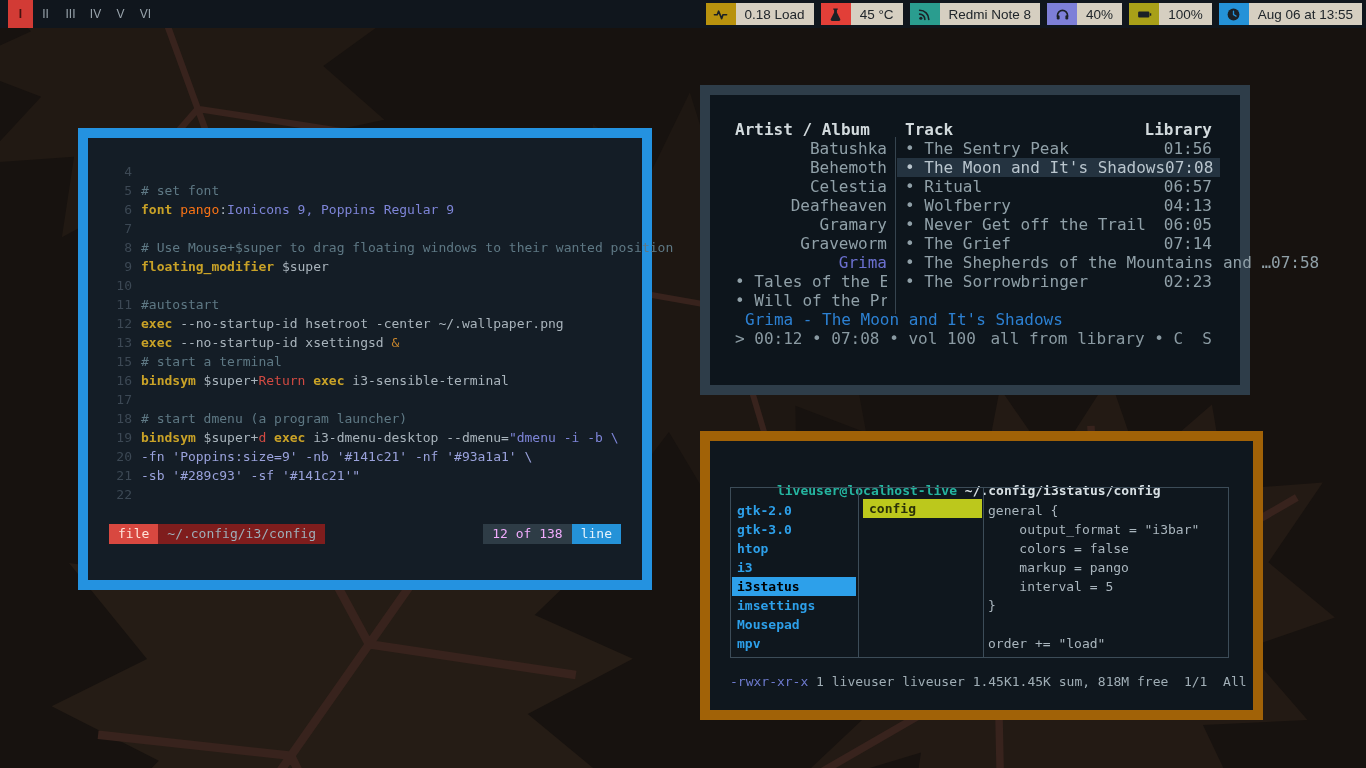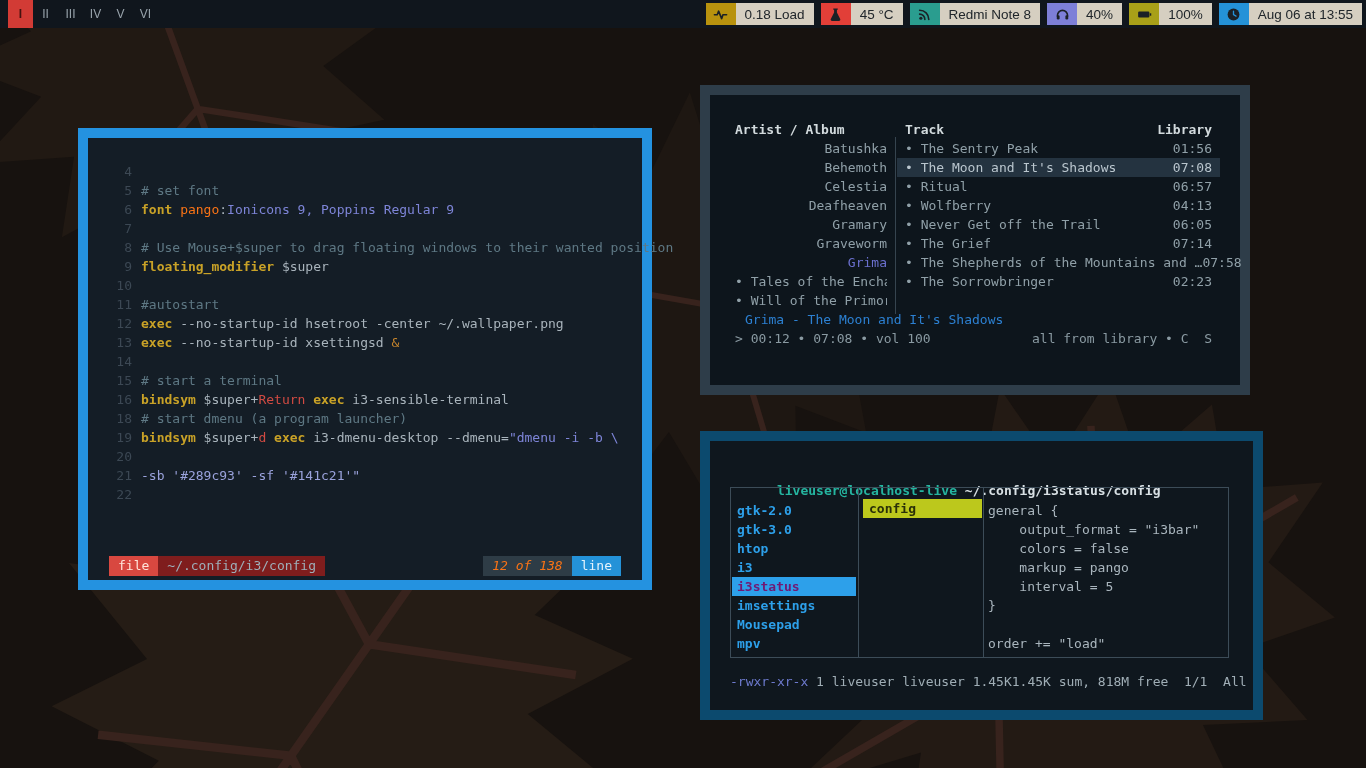--- a/index.html
+++ b/index.html
@@ -32,54 +32,54 @@
   .eline { height:19px; display:flex; white-space:pre; padding-left:14px; }
   .lnum { width:30px; text-align:right; margin-right:9px; color:#3c4854; flex:none; }
   .sp  { color:#a9b4bc; }
   .sc  { color:#5e7884; }
   .sk  { color:#c9a227; font-weight:bold; }
   .so  { color:#f97316; }
   .sv  { color:#7e85d8; }
   .spv { color:#9aa2dc; }
   .sr  { color:#d14a42; }
   .sa  { color:#c8862c; }
-  .editor-status { position:absolute; left:21px; right:21px; top:386px; display:flex; justify-content:space-between;margin-top:32px; }
+  .editor-status { position:absolute; left:21px; right:21px; top:386px; display:flex; justify-content:space-between; }
   .chips { display:flex; }
   .chip { height:20px; line-height:20px; padding:0 9px; font-size:13px; white-space:pre; }
   .chip-mode { background:#d84840; color:#ffe4da; }
   .chip-path { background:#7f1d1d; color:#9eafb9; }
-  .chip-pos  { background:#2e3c46; color:#f97316;font-style:italic; }
+  .chip-pos  { background:#2e3c46; color:#f0abfc; }
   .chip-unit { background:#2492d8; color:#e6f3fc; }
 
   
   .music-win { left:700px; top:85px; width:550px; height:310px; border:10px solid #2e3d49; background:#0d151c; }
-  .music-inner { position:relative; width:100%; height:100%; font-size:13px; line-height:19px; color:#90a0a8;border-radius:27px; }
+  .music-inner { position:relative; width:100%; height:100%; font-size:16px; line-height:19px; color:#90a0a8;border-radius:27px; }
   .m-hdr { position:absolute; top:25px; font-weight:bold; color:#d2dadd; white-space:pre; }
   .m-hdr-artist { left:25px; } .m-hdr-track { left:195px; } .m-hdr-lib { right:28px; }
   .m-sep { position:absolute; left:185px; top:42px; width:1px; height:177px; background:#36444f; }
   .m-artists { position:absolute; left:25px; top:44px; width:152px; }
   .m-artist { height:19px; white-space:pre; overflow:hidden;text-align:right; }
   .m-artist.sel { color:#6b70cf; }
   .m-tracks { position:absolute; left:187px; top:44px; right:20px; }
   .m-track { height:19px; display:flex; justify-content:space-between; padding:0 8px; white-space:pre; }
   .m-track.current { background:#243340; color:#bac6ce; }
   .m-now { position:absolute; left:35px; top:215px; color:#2c80d2; white-space:pre; }
   .m-status { position:absolute; left:25px; right:28px; top:234px; display:flex; justify-content:space-between; white-space:pre; color:#8a9aa2; }
 
   
-  .ranger-win { left:700px; top:431px; width:563px; height:289px; border:10px solid #0c4a6e; background:#0f171e; }
+  .ranger-win { left:700px; top:431px; width:563px; height:289px; border:10px solid #a16207; background:#0f171e; }
   .ranger-inner { position:relative; width:100%; height:100%; font-size:13px; line-height:19px; color:#aab6be; }
   .r-title { position:absolute; left:20px; top:21px; white-space:pre; font-weight:bold; }
   .r-user { color:#25b5a0; } .r-path { color:#d8e0e4; }
   .r-cols { position:absolute; left:20px; top:46px; width:499px; height:171px; border:1px solid #3c4c58; }
   .r-vline { position:absolute; top:0; bottom:0; width:1px; background:#3c4c58; }
   .r-v1 { left:127px; } .r-v2 { left:252px; }
   .r-col1 { position:absolute; left:0; top:13px; width:127px; }
   .r-item { height:19px; padding-left:6px; color:#2da0ea; font-weight:bold; white-space:pre; }
-  .r-item.sel { background:#2da0ea; color:#701a75; margin:0 2px 0 1px; padding-left:5px; }
+  .r-item.sel { background:#2da0ea; color:#000000; margin:0 2px 0 1px; padding-left:5px; }
   .r-col2 { position:absolute; left:132px; top:11px; width:119px; }
   .r-cfg { height:19px; padding-left:6px; background:#bcc81c; color:#2a3008; font-weight:bold; white-space:pre; }
   .r-col3 { position:absolute; left:257px; top:13px; right:4px; }
   .r-prev { height:19px; white-space:pre; overflow:hidden; }
   .r-status { position:absolute; left:20px; width:499px; top:231px; display:flex; justify-content:space-between; white-space:pre; }
   .r-perm { color:#6d7ace; } .r-sleft, .r-sright { color:#a0aeb6; }
 </style>
 </head>
 <body>
 
@@ -169,26 +169,26 @@
         <div class="eline"><span class="lnum">4</span></div>
         <div class="eline"><span class="lnum">5</span><span class="sc"># set font</span></div>
         <div class="eline"><span class="lnum">6</span><span class="sk">font</span><span class="sp"> </span><span class="so">pango</span><span class="sp">:</span><span class="sv">Ionicons 9, Poppins Regular 9</span></div>
         <div class="eline"><span class="lnum">7</span></div>
         <div class="eline"><span class="lnum">8</span><span class="sc"># Use Mouse+$super to drag floating windows to their wanted position</span></div>
         <div class="eline"><span class="lnum">9</span><span class="sk">floating_modifier</span><span class="sp"> $super</span></div>
         <div class="eline"><span class="lnum">10</span></div>
         <div class="eline"><span class="lnum">11</span><span class="sc">#autostart</span></div>
         <div class="eline"><span class="lnum">12</span><span class="sk">exec</span><span class="sp"> --no-startup-id hsetroot -center ~/.wallpaper.png</span></div>
         <div class="eline"><span class="lnum">13</span><span class="sk">exec</span><span class="sp"> --no-startup-id xsettingsd </span><span class="sa">&amp;</span></div>
-        <div class="eline"><span class="lnum">14</span></div>
         <div class="eline"><span class="lnum">15</span><span class="sc"># start a terminal</span></div>
         <div class="eline"><span class="lnum">16</span><span class="sk">bindsym</span><span class="sp"> $super+</span><span class="sr">Return</span><span class="sp"> </span><span class="sk">exec</span><span class="sp"> i3-sensible-terminal</span></div>
+        <div class="eline"><span class="lnum">17</span></div>
         <div class="eline"><span class="lnum">18</span><span class="sc"># start dmenu (a program launcher)</span></div>
         <div class="eline"><span class="lnum">19</span><span class="sk">bindsym</span><span class="sp"> $super+</span><span class="sr">d</span><span class="sp"> </span><span class="sk">exec</span><span class="sp"> i3-dmenu-desktop --dmenu=</span><span class="sv">"dmenu -i -b \</span></div>
-        <div class="eline"><span class="lnum">20</span></div>
+        <div class="eline"><span class="lnum">20</span><span class="spv">-fn 'Poppins:size=9' -nb '#141c21' -nf '#93a1a1' \</span></div>
         <div class="eline"><span class="lnum">21</span><span class="spv">-sb '#289c93' -sf '#141c21'"</span></div>
         <div class="eline"><span class="lnum">22</span></div>
       </div>
     <div class="editor-status">
       <div class="chips">
         <span class="chip chip-mode">file</span>
         <span class="chip chip-path">~/.config/i3/config</span>
       </div>
       <div class="chips">
         <span class="chip chip-pos">12 of 138</span>

